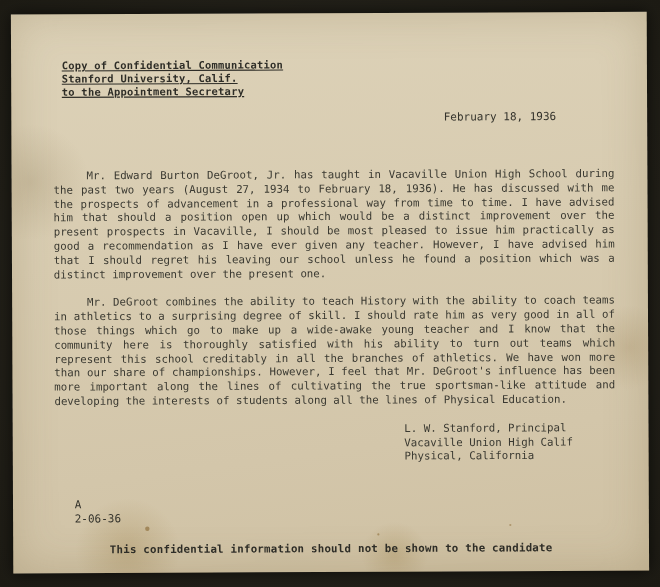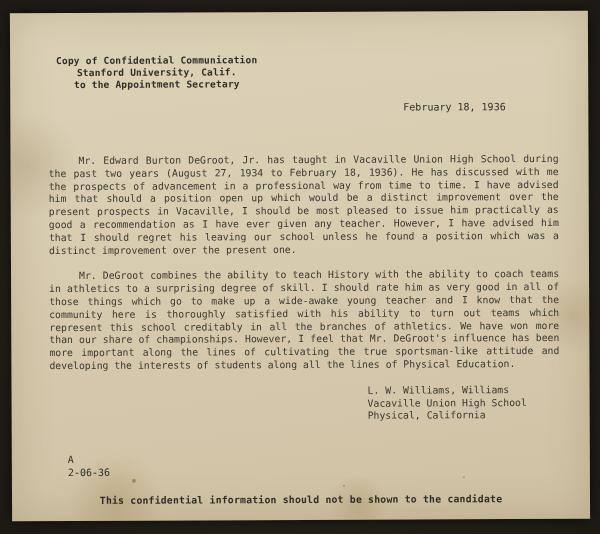--- a/index.html
+++ b/index.html
@@ -52,26 +52,26 @@
     box-shadow:
       210px 6px 0 -1px rgba(130,95,40,0.5),
       330px -2px 0 -1px rgba(130,95,40,0.45),
       -40px 10px 0 -2px rgba(130,95,40,0.4);
   }
 
   .header-block {
     position: absolute;
     left: 46px;
     top: 42px;
-    text-align: center;
     font-weight: bold;
     font-size: 9.5px;
     line-height: 12px;
     letter-spacing: 0.2px;
     color: #2e2d27;
+    text-decoration: underline;
   }
 
   .date-line {
     position: absolute;
     left: 393px;
     top: 90px;
     font-size: 10px;
     font-weight: normal;
     color: #33322b;
   }
@@ -135,22 +135,22 @@
       <div>to the Appointment Secretary</div>
     </div>
 
     <div class="date-line">February 18, 1936</div>
 
     <div class="letter-body">
       <p>Mr. Edward Burton DeGroot, Jr. has taught in Vacaville Union High School during the past two years (August 27, 1934 to February 18, 1936).  He has discussed with me the prospects of advancement in a professional way from time to time.  I have advised him that should a position open up which would be a distinct improvement over the present prospects in Vacaville, I should be most pleased to issue him practically as good a recommendation as I have ever given any teacher.  However, I have advised him that I should regret his leaving our school unless he found a position which was a distinct improvement over the present one.</p>
       <p>Mr. DeGroot combines the ability to teach History with the ability to coach teams in athletics to a surprising degree of skill.  I should rate him as very good in all of those things which go to make up a wide-awake young teacher and I know that the community here is thoroughly satisfied with his ability to turn out teams which represent this school creditably in all the branches of athletics.  We have won more than our share of championships. However, I feel that Mr. DeGroot's influence has been more important along the lines of cultivating the true sportsman-like attitude and developing the interests of students along all the lines of Physical Education.</p>
 
       <div class="signature-block">
-        <div>L. W. Williams, Williams</div>
-        <div>Vacaville Union High School</div>
+        <div>L. W. Stanford, Principal</div>
+        <div>Vacaville Union High Calif</div>
         <div>Physical, California</div>
       </div>
     </div>
 
     <div class="annotation-block">
       <div>A</div>
       <div>2-06-36</div>
     </div>
 
     <div class="footer-note">This confidential information should not be shown to the candidate</div>

